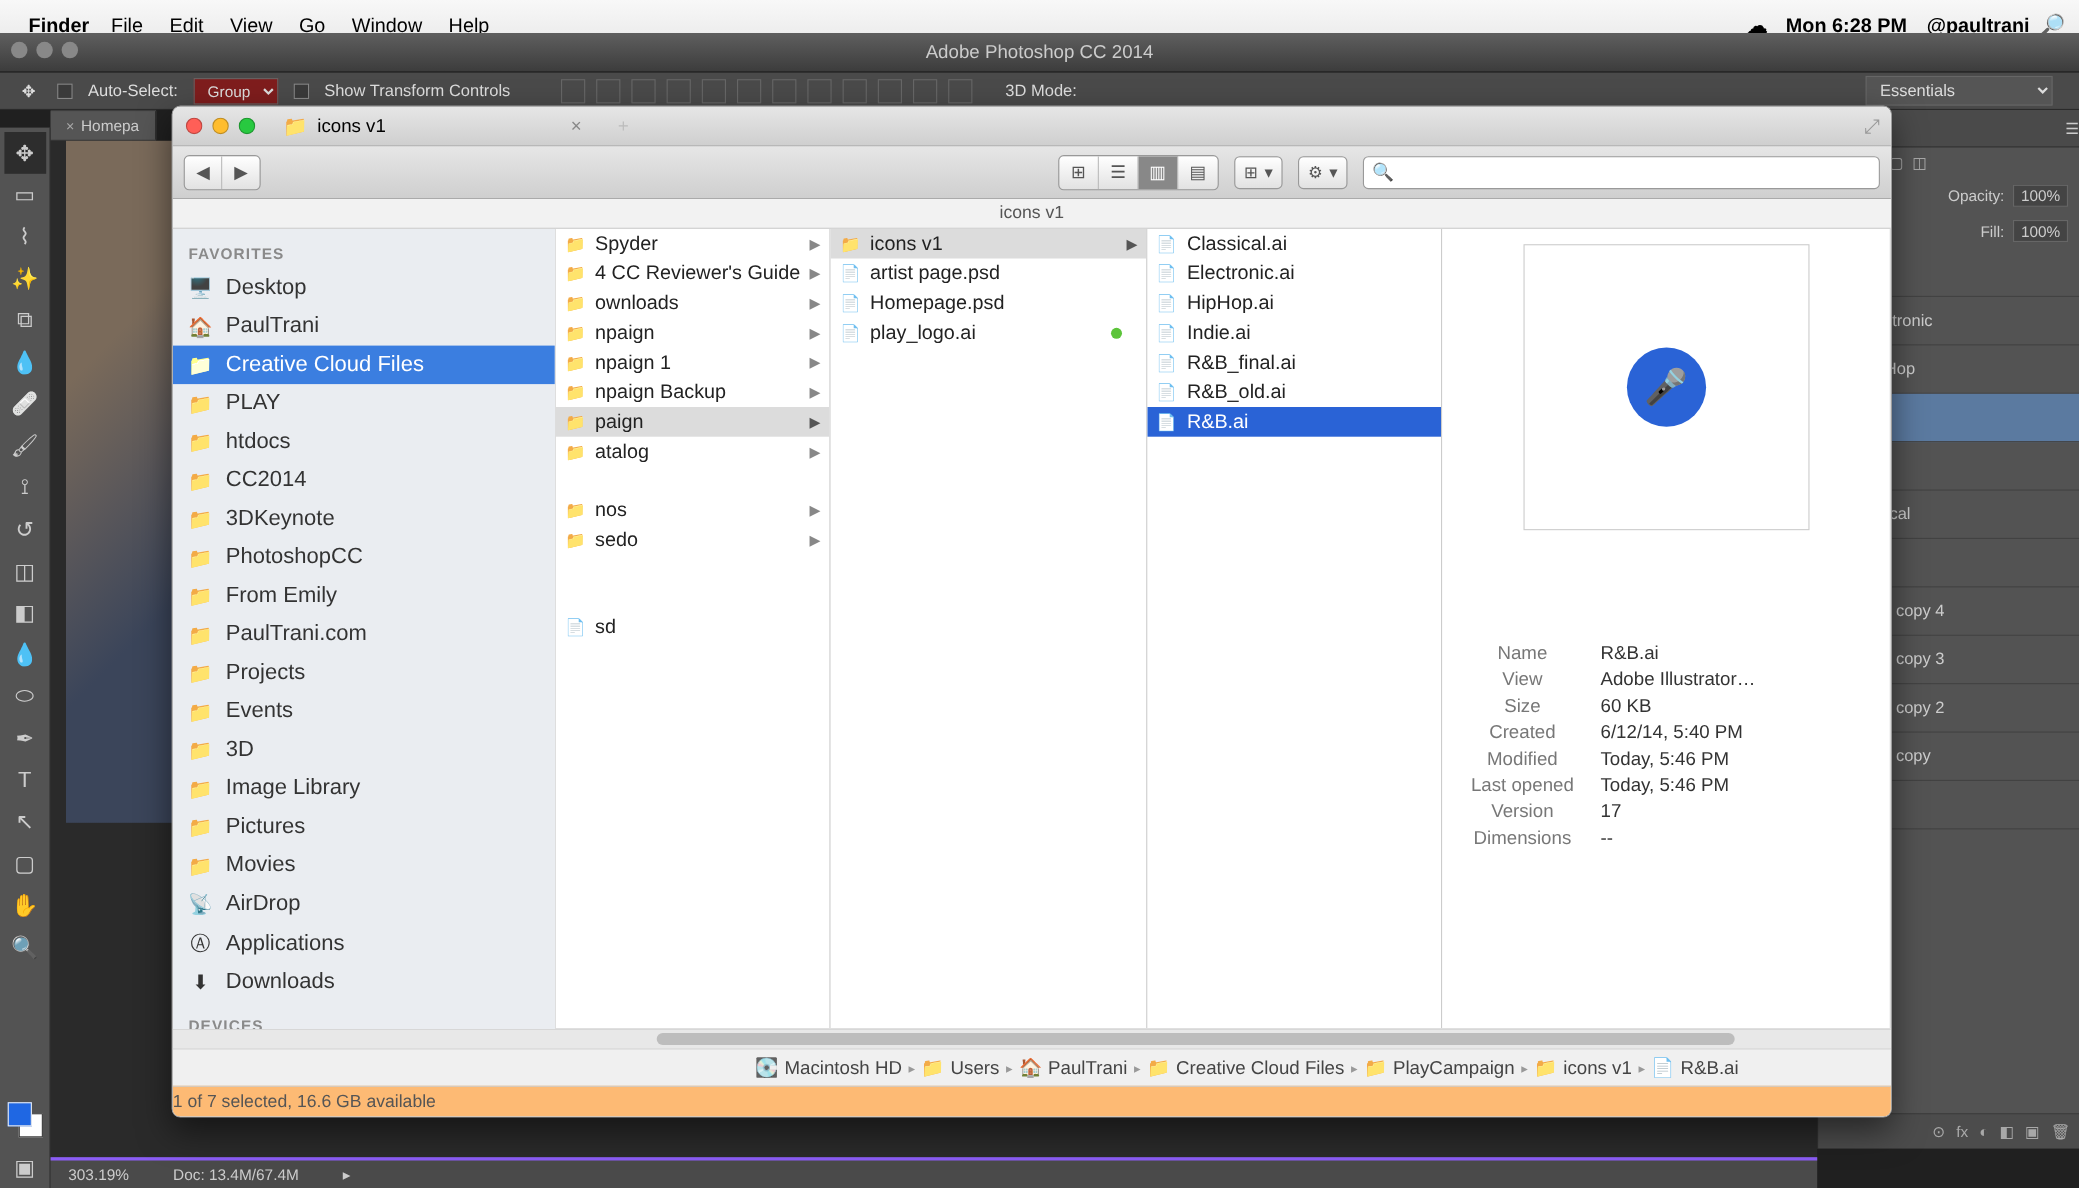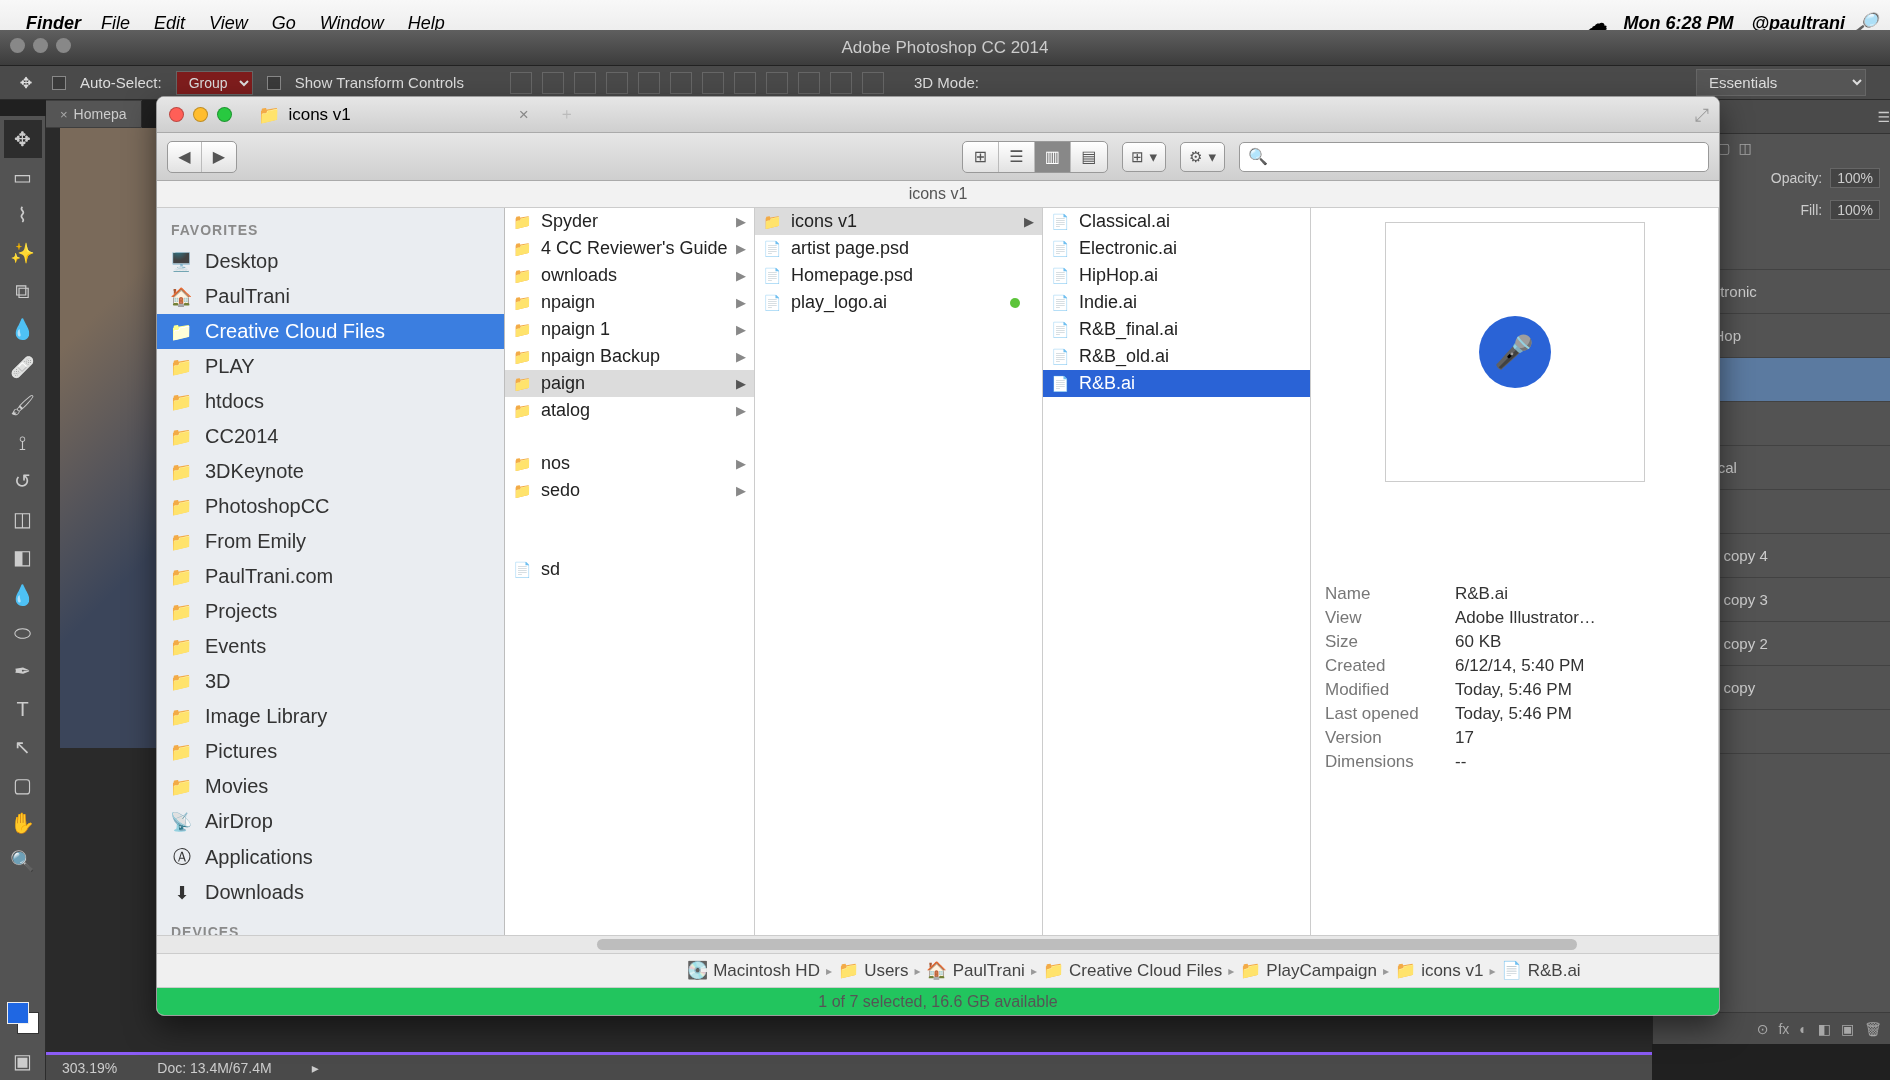--- a/index.html
+++ b/index.html
@@ -1,19 +1,19 @@
 <!DOCTYPE html>
 <html><head>
 <meta charset="utf-8">
 <style>
 * { margin: 0; padding: 0; box-sizing: border-box; font-family: "Lucida Grande", "Helvetica Neue", Arial, sans-serif; }
 body { width: 1890px; height: 1080px; background: #202020; overflow: hidden; position: relative; }
 
 
-.menubar { position: absolute; top: 0; left: 0; right: 0; height: 47px; background: linear-gradient(#f8f8f8,#e8e8e8); display: flex; align-items: center; padding: 0 12px; border-bottom: 1px solid #aaa; font-style: italic; }
+.menubar { position: absolute; top: 0; left: 0; right: 0; height: 47px; background: linear-gradient(#f8f8f8,#e8e8e8); display: flex; align-items: center; padding: 0 12px; border-bottom: 1px solid #aaa; }
 .menubar .apple { font-size: 22px; margin-right: 14px; }
 .menubar .app { font-weight: bold; font-size: 18px; margin-right: 20px; }
 .menubar .menu-item { font-size: 18px; margin-right: 24px; }
 .menubar .spacer { flex: 1; }
 .menubar .clock { font-size: 18px; font-weight: 600; margin-right: 18px; }
 .menubar .user { font-size: 18px; font-weight: 600; margin-right: 8px; }
 .menubar .cc { font-size: 20px; margin-right: 16px; }
 .menubar .power { font-size: 20px; }
 
 
@@ -109,31 +109,31 @@
 .c-item.selected { background: #2a63d6; color: #fff; }
 .c-item .dot { width: 10px; height: 10px; border-radius: 50%; background: #5cc43a; margin-left: auto; margin-right: 14px; }
 .c-ic { width: 20px; height: 20px; display: inline-flex; align-items: center; justify-content: center; font-size: 15px; }
 .ic-folder { color: #6fa9e6; } .ic-file { color: #888; }
 
 .col.preview { flex: 1; display: flex; flex-direction: column; padding: 14px; }
 .thumb { width: 260px; height: 260px; border: 1px solid #ccc; margin: 0 auto 100px; display: flex; align-items: center; justify-content: center; }
 .thumb .circle { width: 72px; height: 72px; border-radius: 50%; background: #2a63d6; display: flex; align-items: center; justify-content: center; color: #fff; font-size: 32px; }
 .meta { font-size: 17px; color: #333; }
 .meta-row { display: flex; padding: 2px 0; }
-.meta-row .k { width: 130px; text-align: left; color: #777; padding-right: 12px; }
+.meta-row .k { width: 130px; text-align: center; color: #777; padding-right: 12px; }
 
 
 .f-scroll { height: 18px; background: #e8e8e8; border-top: 1px solid #ccc; position: relative; }
 .f-scroll .thumb-bar { position: absolute; left: 440px; width: 980px; top: 3px; height: 11px; background: #bdbdbd; border-radius: 6px; }
 
 .f-path { height: 34px; background: #f0f0f0; border-top: 1px solid #ccc; display: flex; align-items: center; padding-left: 530px; font-size: 17px; color: #444; gap: 6px; }
 .f-path .crumb { display: flex; align-items: center; gap: 5px; }
 .f-path .sep { color: #999; font-size: 12px; }
 
-.f-status { height: 28px; background: #22c55e; border-top: 1px solid #ccc; text-align: center; font-size: 16px; color: #555; line-height: 28px; }
+.f-status { height: 28px; background: #fdba74; border-top: 1px solid #ccc; text-align: left; font-size: 16px; color: #555; line-height: 28px; }
 </style>
 </head>
 <body>
 
 <div class="menubar">
   <span class="apple"></span>
   <span class="app">Finder</span>
   <span class="menu-item">File</span>
   <span class="menu-item">Edit</span>
   <span class="menu-item">View</span>

